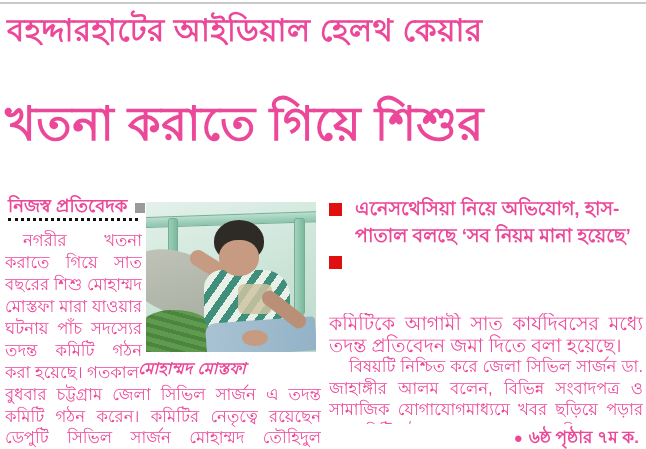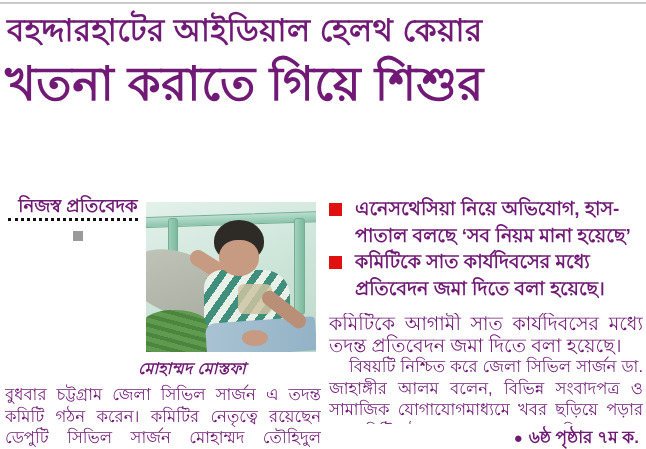--- a/index.html
+++ b/index.html
@@ -5,41 +5,41 @@
   html,body{margin:0;padding:0;}
   body{
     font-family:"Liberation Sans","DejaVu Sans",sans-serif;
     background:#ffffff;
   }
   .page{
     position:relative;
     width:646px;height:449px;
     background:#ffffff;
     overflow:hidden;
-    color:#701a75;
+    color:#ec4899;
   }
   .top-rule{
     position:absolute;left:0;top:2px;width:646px;height:2px;
     background:#c9c9c9;
   }
   .kicker{
     position:absolute;left:7px;top:6px;width:620px;
     font-size:31px;font-weight:bold;letter-spacing:.5px;
     white-space:nowrap;
   }
   .headline{
     position:absolute;left:5px;top:52px;width:638px;
     font-weight:bold;line-height:64px;font-size:47px;
     letter-spacing:.5px;
   }
-  .headline .hl-line{white-space:nowrap;}
+  .headline .hl-line{white-space:nowrap;margin-top:40px;}
   .byline-row{
     position:absolute;left:8px;top:192px;width:140px;
     font-size:18px;font-weight:bold;
-    display:flex;align-items:center;gap:8px;flex-direction:column;
+    display:flex;align-items:center;gap:8px;
   }
   .byline-square{
     width:10px;height:10px;background:#9a9a9a;display:inline-block;flex:0 0 auto;
   }
   .dotted-rule{
     position:absolute;left:8px;top:218px;width:130px;height:0;
     border-bottom:3px dotted #111;
   }
   .col-narrow{
     position:absolute;left:5px;top:229px;width:137px;height:158px;
@@ -167,20 +167,21 @@
     <div class="hl-line">খতনা করাতে গিয়ে শিশুর</div>
   </div>
 
   <div class="byline-row">
     <span>নিজস্ব প্রতিবেদক</span>
     <span class="byline-square"></span>
   </div>
 
   <div class="dotted-rule"></div>
 
+  <div class="col-narrow"><span class="indent"></span><span>নগরীর খতনা করাতে গিয়ে সাত বছরের শিশু মোহাম্মদ মোস্তফা মারা যাওয়ার ঘটনায় পাঁচ সদস্যের তদন্ত কমিটি গঠন করা হয়েছে। গতকাল</span></div>
 
   <div class="photo">
     <div class="bed-topbar"></div>
     <div class="bed-post-left"></div>
     <div class="bed-post-right"></div>
     <div class="pillow"></div>
     <div class="blanket"></div>
     <div class="boy-arm-up"></div>
     <div class="boy-shirt"></div>
     <div class="shirt-print"></div>
@@ -193,21 +194,20 @@
 
   <div class="photo-caption">মোহাম্মদ মোস্তফা</div>
 
   <ul class="highlights">
     <li>
       <span class="bullet-square"></span>
       <span>এনেসথেসিয়া নিয়ে অভিযোগ, হাস-পাতাল বলছে ‘সব নিয়ম মানা হয়েছে’</span>
     </li>
     <li>
       <span class="bullet-square"></span>
-      <span>কমিটিকে সাত কার্যদিবসের মধ্যে প্রতিবেদন জমা দিতে বলা হয়েছে।</span>
     </li>
   </ul>
 
   <div class="rc-para1">কমিটিকে আগামী সাত কার্যদিবসের মধ্যে তদন্ত প্রতিবেদন জমা দিতে বলা হয়েছে।</div>
 
   <div class="rc-para2"><span class="indent"></span><span>বিষয়টি নিশ্চিত করে জেলা সিভিল সার্জন ডা. জাহাঙ্গীর আলম বলেন, বিভিন্ন সংবাদপত্র ও সামাজিক যোগাযোগমাধ্যমে খবর ছড়িয়ে পড়ার পর কমিটি গঠন করা হয়েছে। তদন্ত প্রতিবেদন</span></div>
 
   <div class="jump-line">
     <span class="jump-marker">●</span><span>৬ষ্ঠ পৃষ্ঠার ৭ম ক.</span>
   </div>

